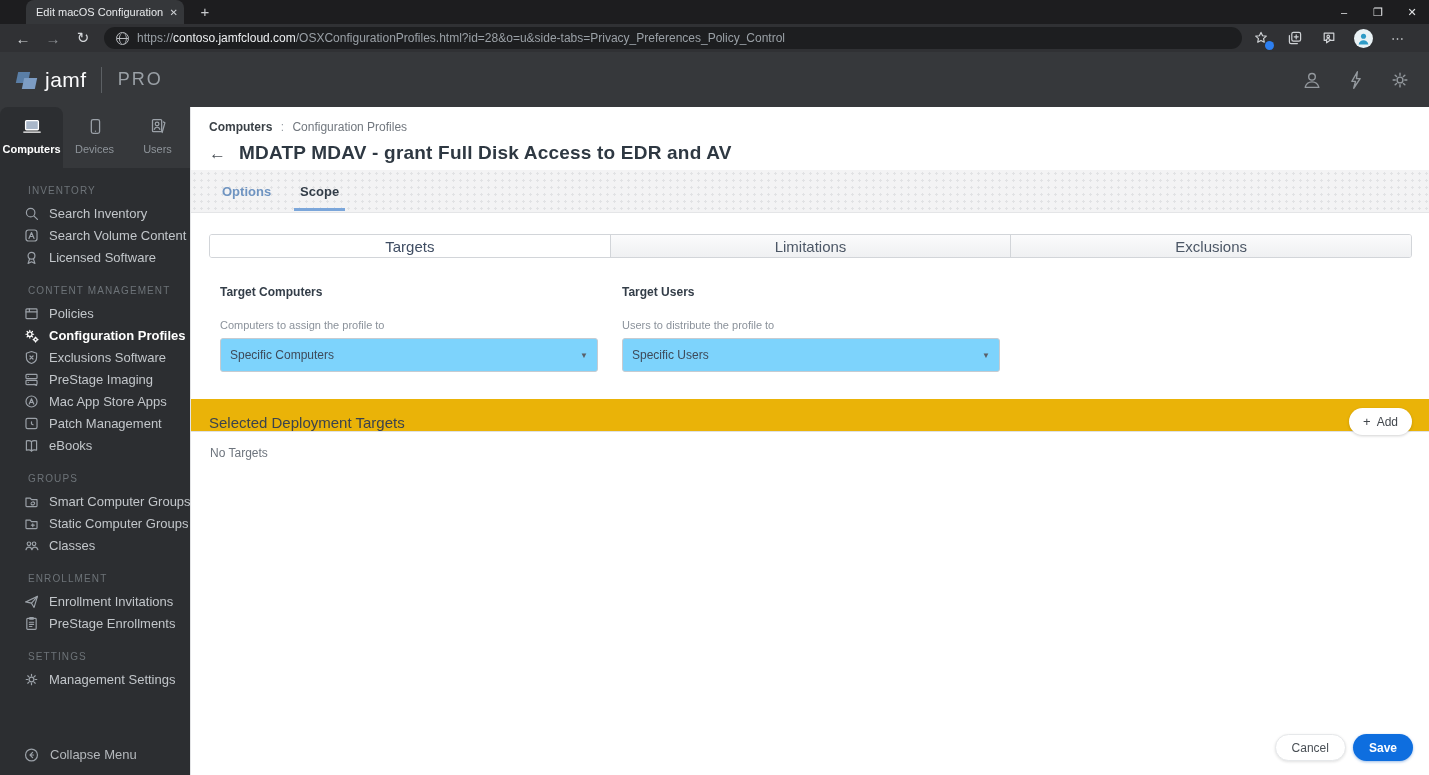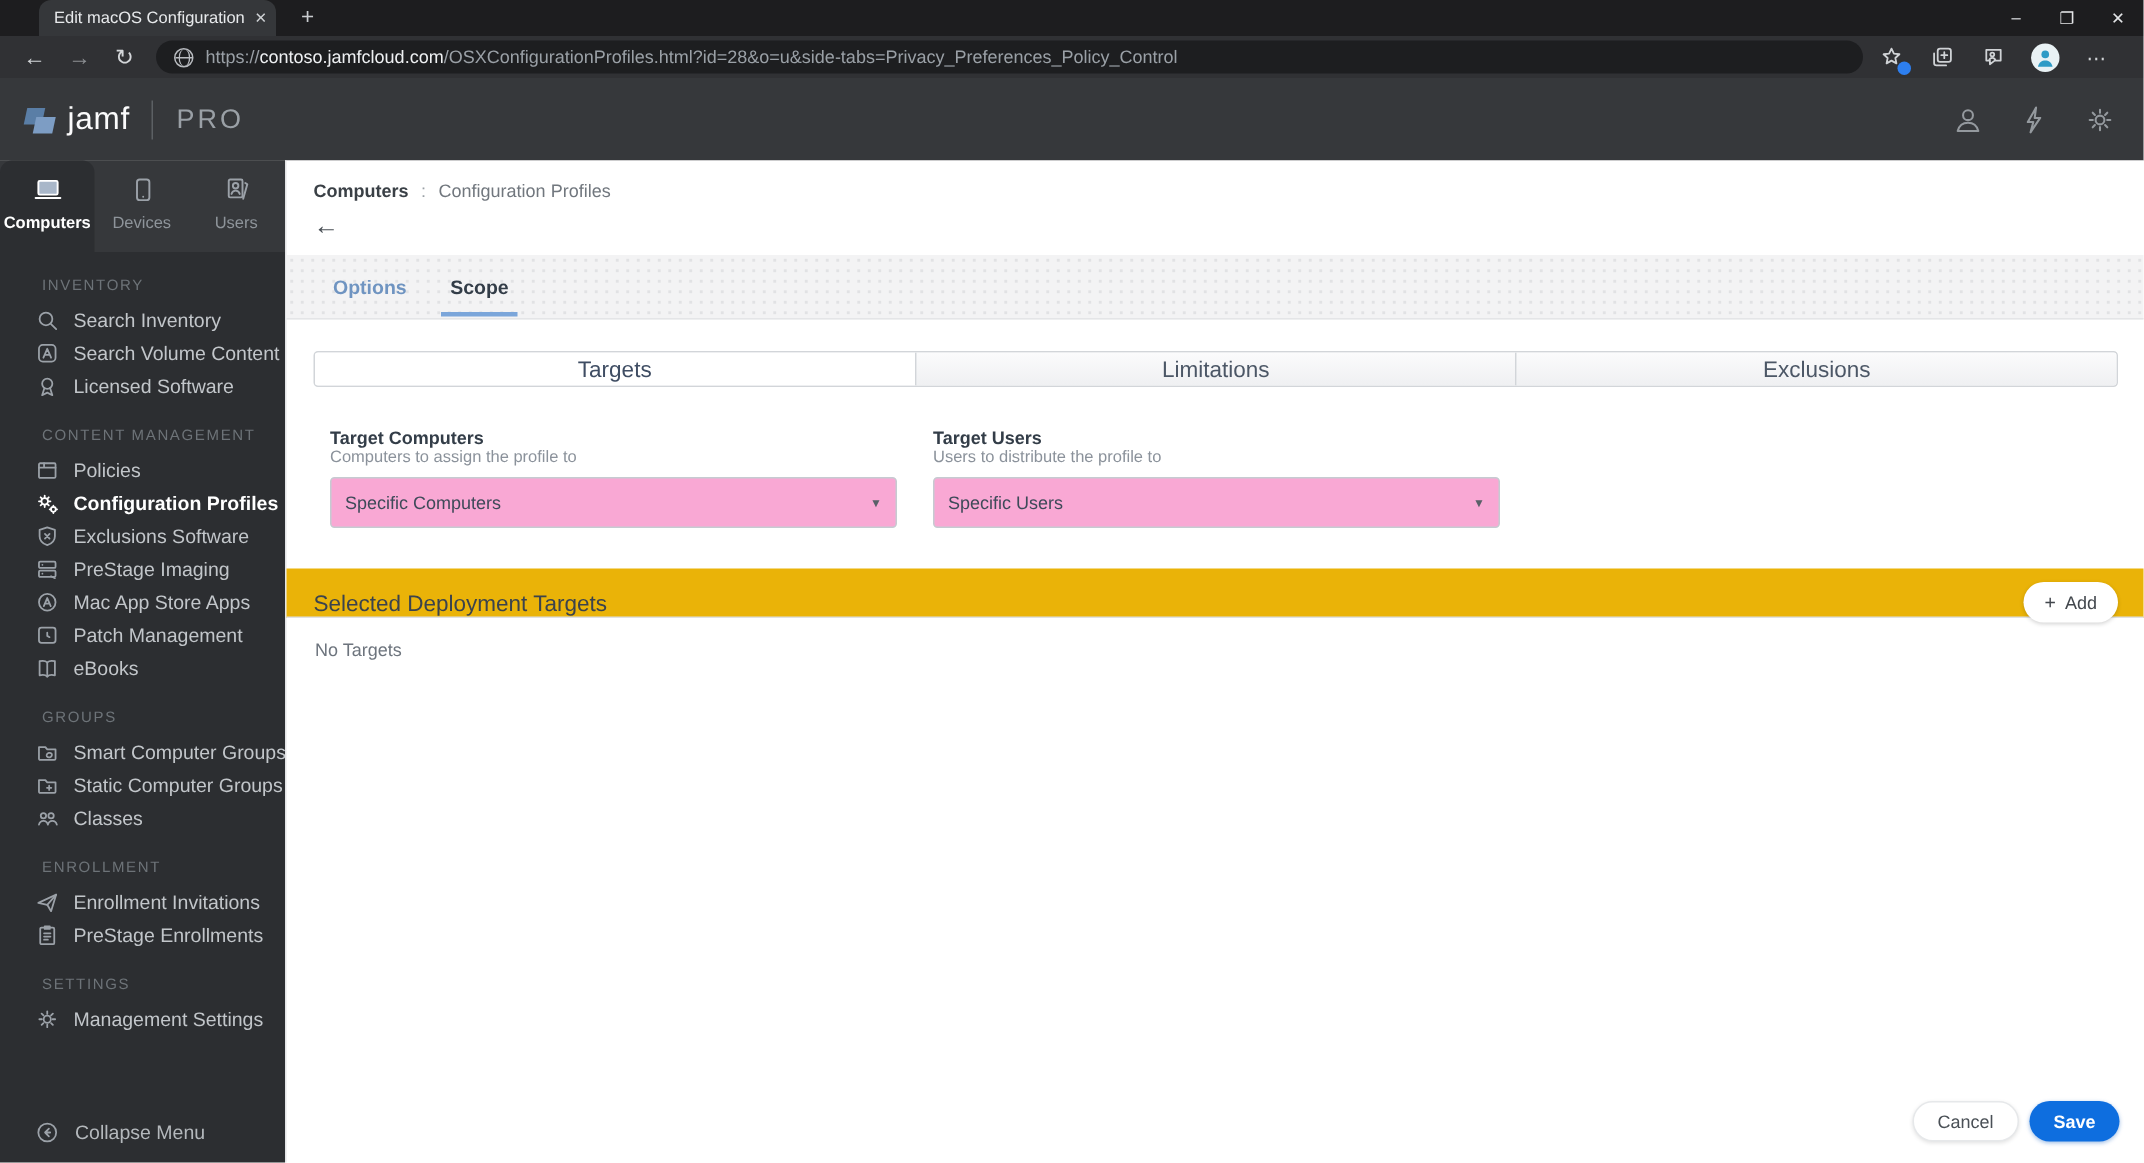--- a/index.html
+++ b/index.html
@@ -76,22 +76,22 @@
 
   .content { padding:21px 17px 0 18px; position:relative; }
   .segctl { display:flex; border:1px solid #d2d5d9; border-radius:3px; overflow:hidden; height:24px; }
   .seg { flex:1; display:flex; align-items:center; justify-content:center; font-size:15px; color:#4c5766; background:linear-gradient(#fbfbfc, #eff0f2); border-left:1px solid #d2d5d9; }
   .seg:first-child { border-left:none; }
   .seg.active { background:#ffffff; color:#3f4d63; }
 
   .fields { display:flex; gap:24px; margin:27px 0 0 11px; }
   .fieldcol { width:378px; }
   .flabel { font-size:12px; font-weight:bold; color:#333d48; }
-  .fdesc { font-size:11px; color:#8b929b; margin-top:0; }
-  .fselect { margin-top:7px; height:24px; border:1px solid #c6cbd1; border-radius:3px; background:#f9a8d4; display:flex; align-items:center; padding:16px 9px; justify-content:space-between; }
+  .fdesc { font-size:11px; color:#8b929b; margin-top:20px; }
+  .fselect { margin-top:7px; height:24px; border:1px solid #c6cbd1; border-radius:3px; background:#7dd3fc; display:flex; align-items:center; padding:16px 9px; justify-content:space-between; }
   .fselect .val { font-size:12px; color:#3e4a59; }
   .fselect .caret { font-size:8px; color:#5a6068; }
 
   .band { margin:27px -17px 0 -18px; background:#eab308; border-bottom:1px solid #dfe1e4; padding:0 17px 0 18px; position:relative; }
   .bandtitle { font-size:15px; color:#3b434d; padding-top:15px; }
   .addbtn { position:absolute; right:17px; top:9px; height:27px; padding:0 14px; background:#fff; border-radius:14px; box-shadow:0 1px 3px rgba(0,0,0,.18); display:flex; align-items:center; gap:6px; font-size:12px; color:#42474d; }
   .addplus { font-size:13px; color:#42474d; }
   .colheads { display:flex; margin-top:25px; padding-bottom:9px; }
   .colhead { font-size:10px; font-weight:bold; letter-spacing:.8px; color:#566170; }
   .colhead.c1 { width:404px; }
@@ -392,20 +392,21 @@
 
 <div class="main">
   <div class="mhead">
     <div class="crumb">
       <b>Computers</b>
       <span class="sep">:</span>
       <span>Configuration Profiles</span>
     </div>
     <div class="titlerow">
       <span class="backarrow">←</span>
+      <span class="ptitle">MDATP MDAV - grant Full Disk Access to EDR and AV</span>
     </div>
   </div>
 
   <div class="tabrow">
     <div class="mtab inactive">Options</div>
     <div class="mtab active">Scope</div>
   </div>
 
   <div class="content">
     <div class="segctl">

